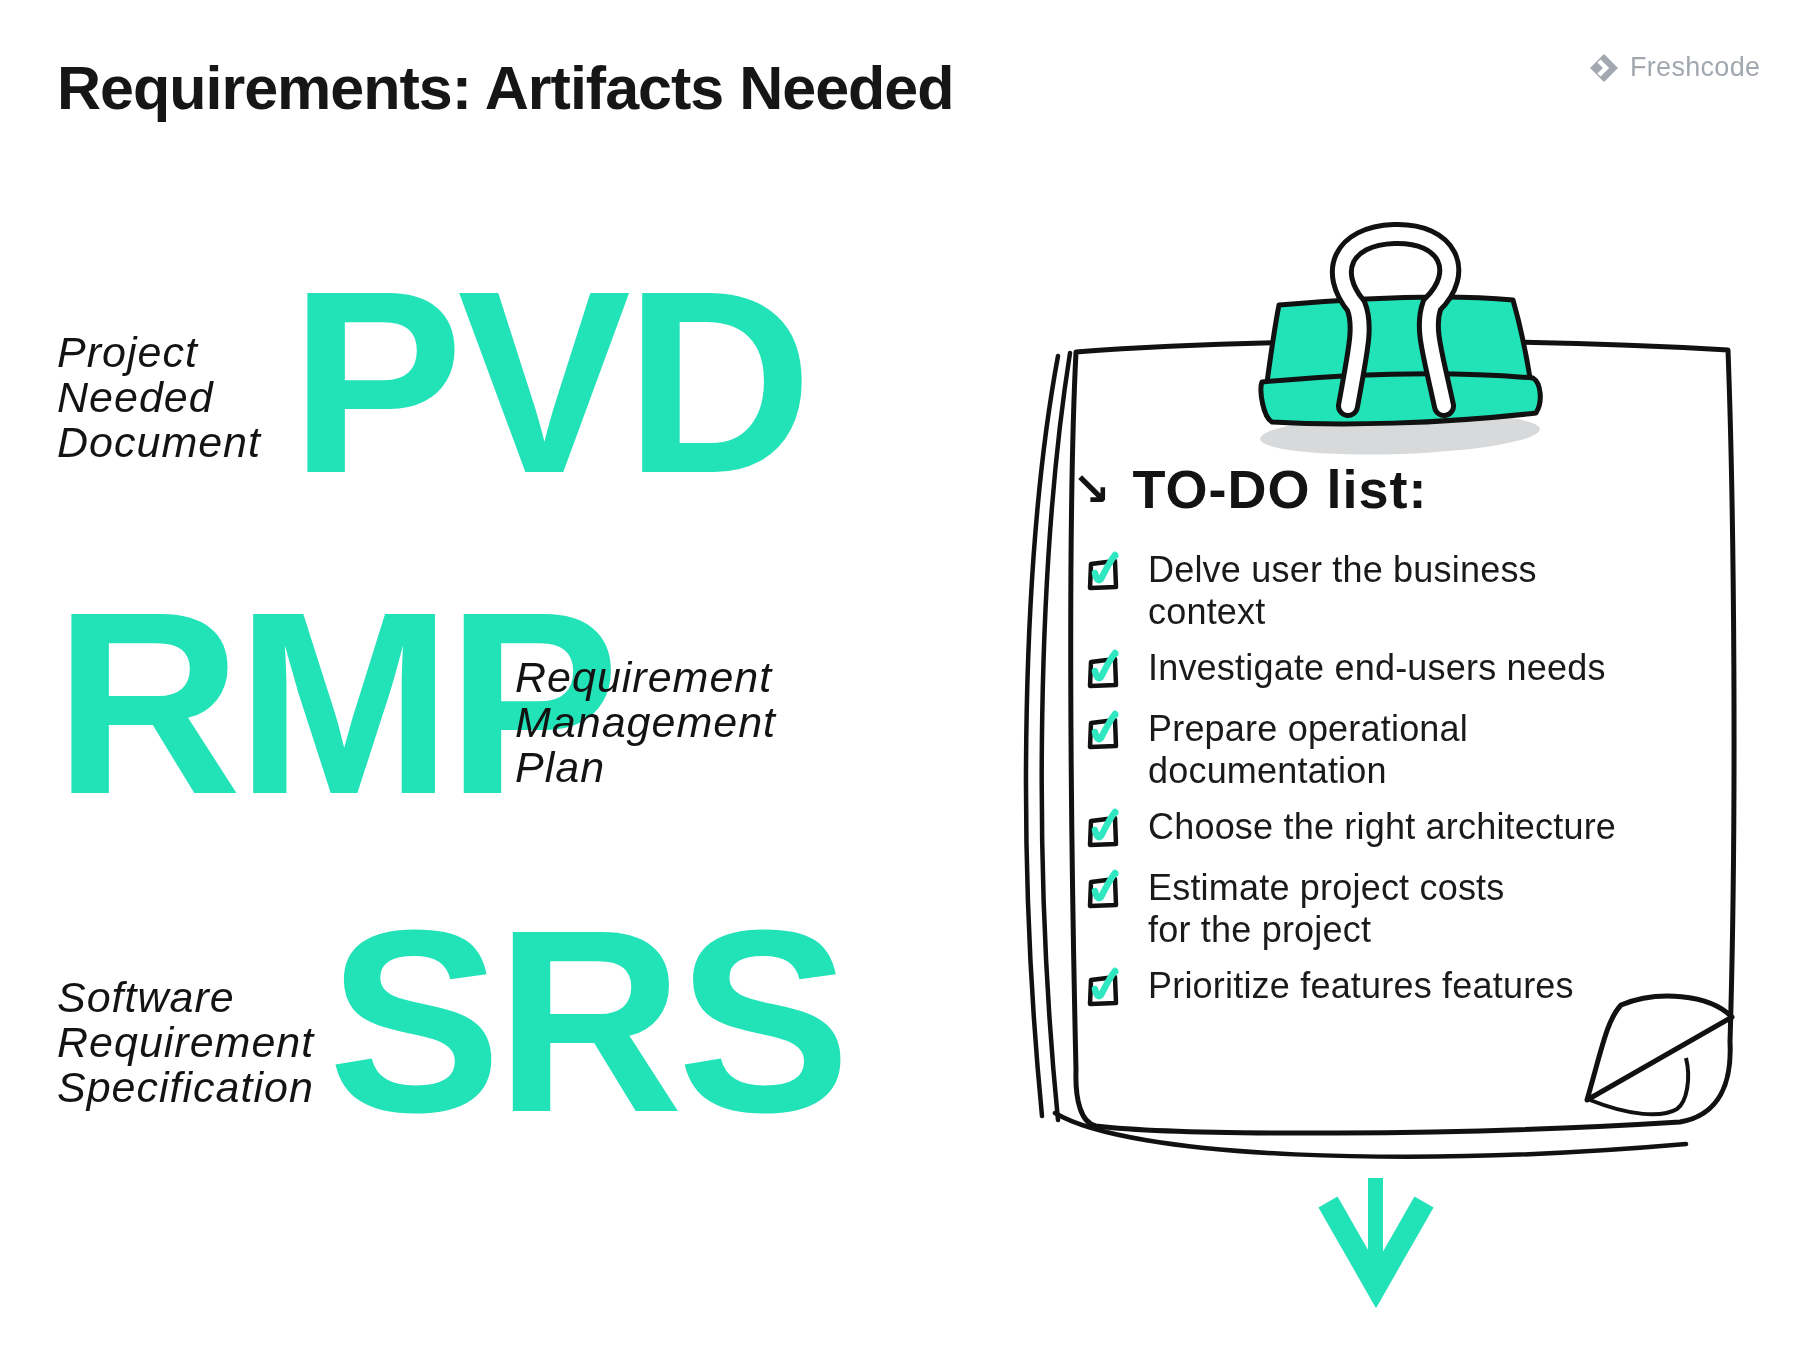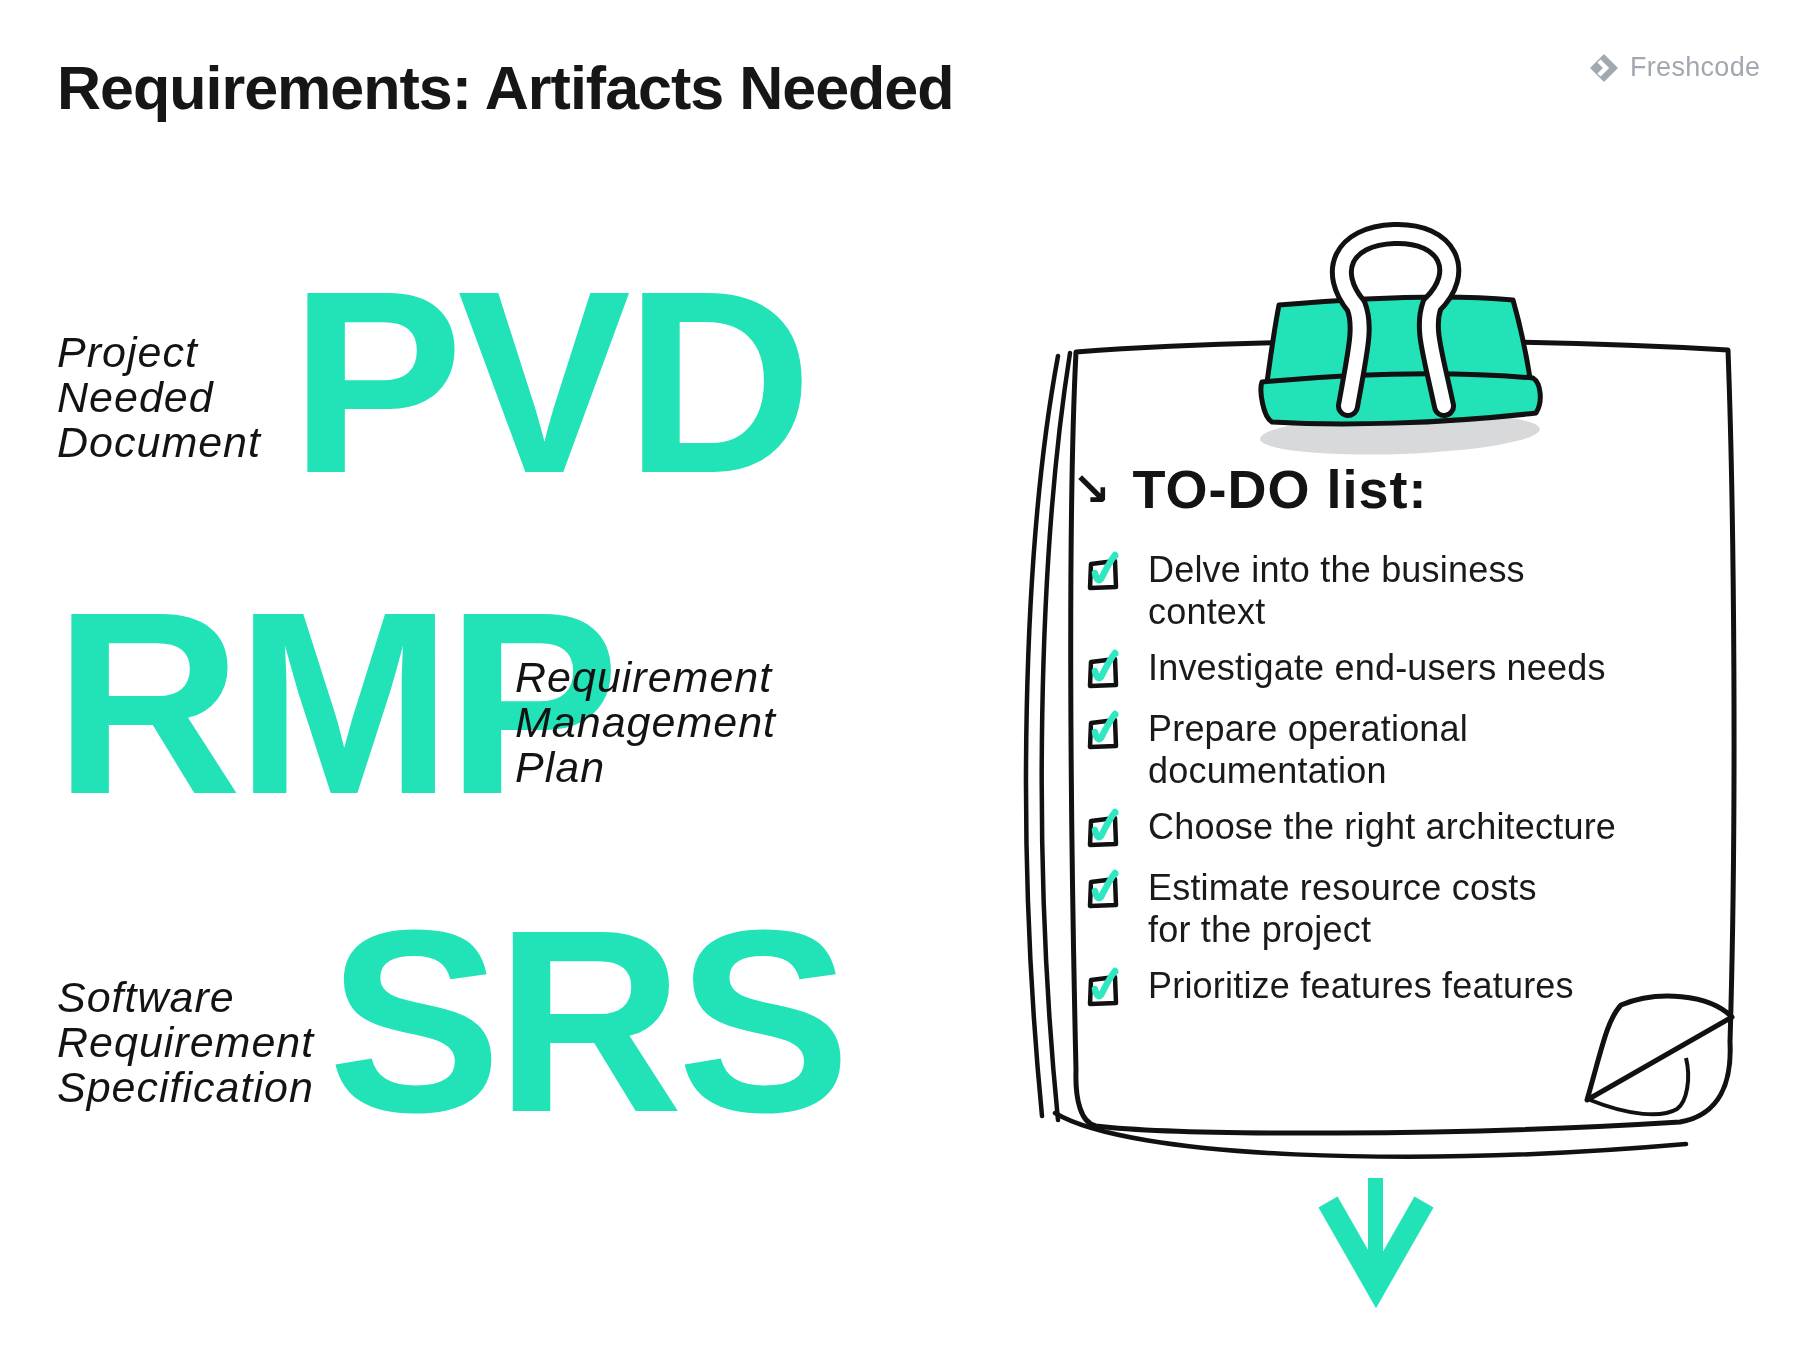--- a/index.html
+++ b/index.html
@@ -151,21 +151,21 @@
 
   <div class="todo-item">
     <span class="cbx">
       <svg width="36" height="42" viewBox="0 0 36 42">
         <path d="M 6 14 L 30 11 L 31 37 L 5 38 Z" fill="none" stroke="#111111" stroke-width="4.5" stroke-linejoin="round"></path>
         <path d="M 10 23 C 11 29 14 32 16 29 C 20 21 25 11 30 5" fill="none" stroke="#2FE8C2" stroke-width="6.5" stroke-linecap="round"></path>
         <path d="M 26 12 C 27 8 29 6 31 6" fill="none" stroke="#2FE8C2" stroke-width="5" stroke-linecap="round"></path>
       </svg>
     </span>
     <div class="item-text">
-      <span>Delve into the business</span>
+      <span>Delve user the business</span>
       <span>context</span>
     </div>
   </div>
 
   <div class="todo-item">
     <span class="cbx">
       <svg width="36" height="42" viewBox="0 0 36 42">
         <path d="M 6 14 L 30 11 L 31 37 L 5 38 Z" fill="none" stroke="#111111" stroke-width="4.5" stroke-linejoin="round"></path>
         <path d="M 10 23 C 11 29 14 32 16 29 C 20 21 25 11 30 5" fill="none" stroke="#2FE8C2" stroke-width="6.5" stroke-linecap="round"></path>
         <path d="M 26 12 C 27 8 29 6 31 6" fill="none" stroke="#2FE8C2" stroke-width="5" stroke-linecap="round"></path>
@@ -208,21 +208,21 @@
 
   <div class="todo-item">
     <span class="cbx">
       <svg width="36" height="42" viewBox="0 0 36 42">
         <path d="M 6 14 L 30 11 L 31 37 L 5 38 Z" fill="none" stroke="#111111" stroke-width="4.5" stroke-linejoin="round"></path>
         <path d="M 10 23 C 11 29 14 32 16 29 C 20 21 25 11 30 5" fill="none" stroke="#2FE8C2" stroke-width="6.5" stroke-linecap="round"></path>
         <path d="M 26 12 C 27 8 29 6 31 6" fill="none" stroke="#2FE8C2" stroke-width="5" stroke-linecap="round"></path>
       </svg>
     </span>
     <div class="item-text">
-      <span>Estimate resource costs</span>
+      <span>Estimate project costs</span>
       <span>for the project</span>
     </div>
   </div>
 
   <div class="todo-item">
     <span class="cbx">
       <svg width="36" height="42" viewBox="0 0 36 42">
         <path d="M 6 14 L 30 11 L 31 37 L 5 38 Z" fill="none" stroke="#111111" stroke-width="4.5" stroke-linejoin="round"></path>
         <path d="M 10 23 C 11 29 14 32 16 29 C 20 21 25 11 30 5" fill="none" stroke="#2FE8C2" stroke-width="6.5" stroke-linecap="round"></path>
         <path d="M 26 12 C 27 8 29 6 31 6" fill="none" stroke="#2FE8C2" stroke-width="5" stroke-linecap="round"></path>

